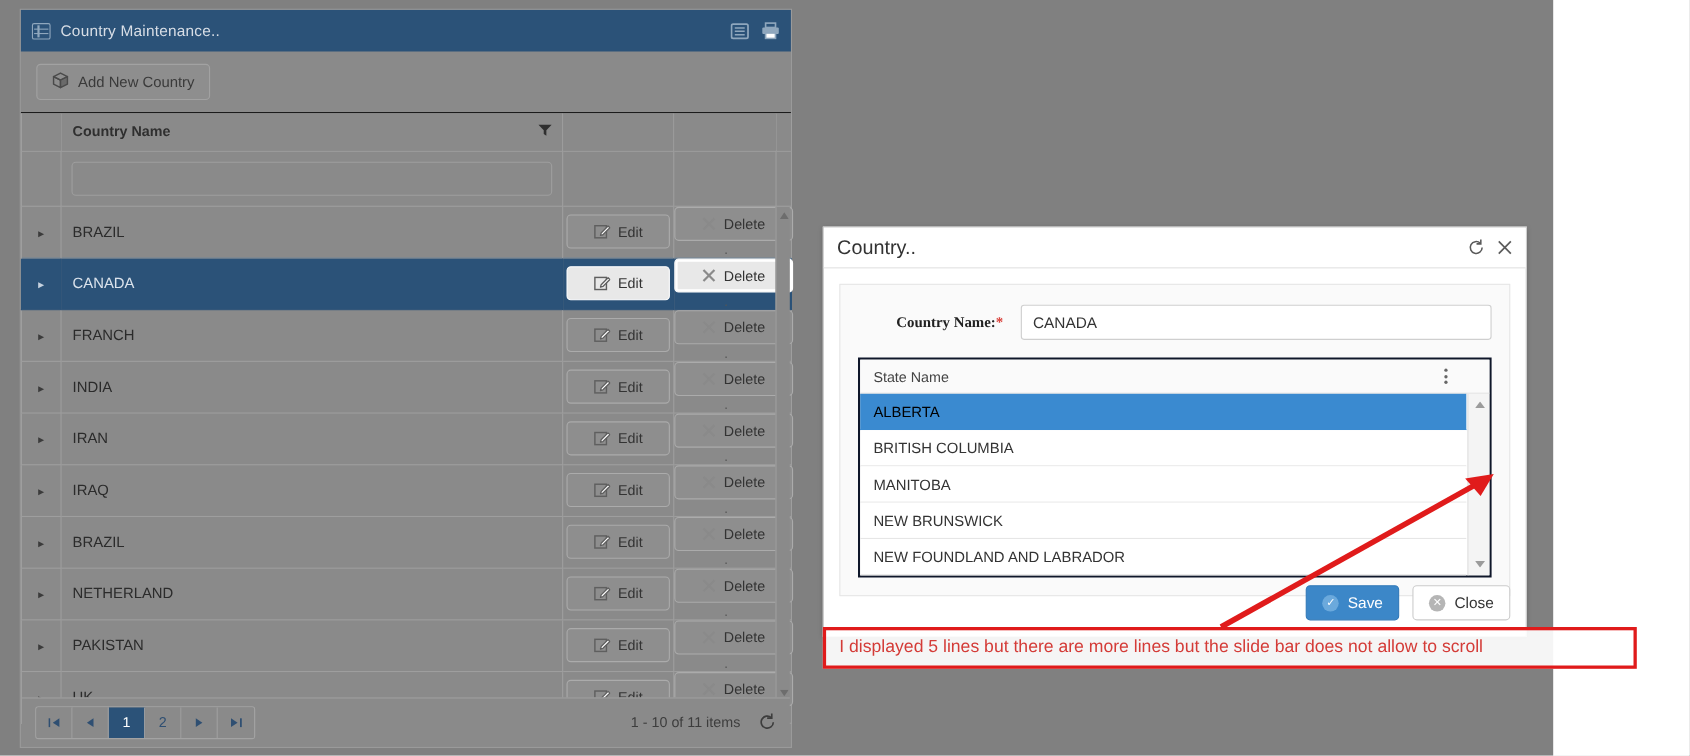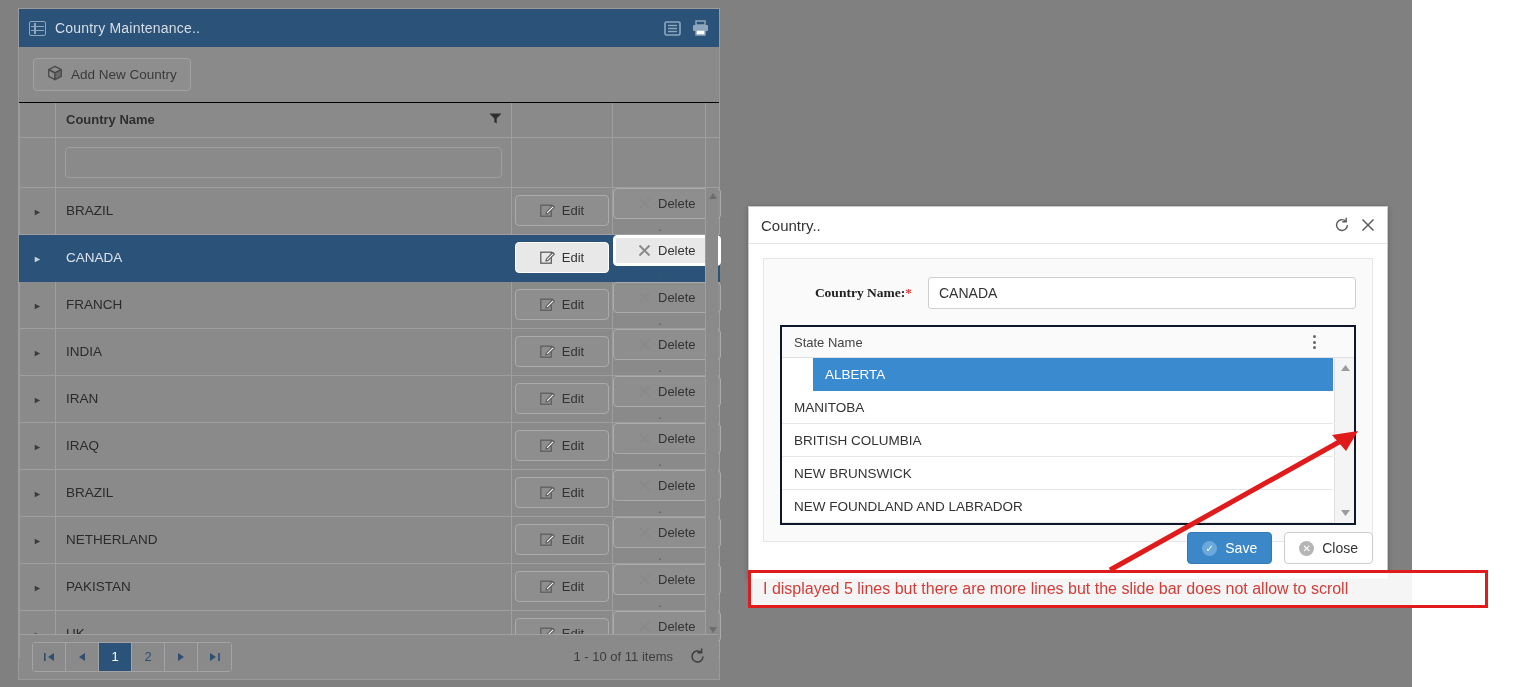--- a/index.html
+++ b/index.html
@@ -119,21 +119,21 @@
 
   
   .dialog {
     position: absolute; left: 748px; top: 206px; width: 640px; height: 373px;
     background: #ffffff; border: 1px solid #c9c9c9;
     box-shadow: 0 1px 5px rgba(0,0,0,.25);
   }
   .dlg-title {
     height: 37px; border-bottom: 1px solid #e2e2e2;
     display: flex; align-items: center; padding: 0 12px;
-    font-size: 15px; color: #333; background: #fff;
+    font-size: 18px; color: #333; background: #fff;
   }
   .dlg-title .acts { margin-left: auto; display: flex; gap: 11px; align-items: center; }
   .dlg-ico { cursor: pointer; display: flex; }
   .dlg-body { padding: 14px 14px 0 14px; }
   .form-box { border: 1px solid #e6e6e6; background: #fafafa; padding: 18px 16px 16px 16px; }
   .form-row { display: flex; align-items: center; margin-bottom: 16px; }
   .form-label {
     width: 148px; text-align: right; padding-right: 16px;
     font-size: 13.5px; font-weight: bold; color: #222; font-family: Liberation Serif, serif;
   }
@@ -149,21 +149,21 @@
     display: flex; align-items: center; padding: 0 12px; font-size: 13px; color: #444;
   }
   .kebab { margin-left: auto; display: flex; flex-direction: column; gap: 2.5px; padding-right: 26px; cursor: pointer; }
   .kebab i { width: 3px; height: 3px; background: #666; border-radius: 50%; display: block; }
   .state-rows { position: relative; }
   .state-row {
     height: 33px; display: flex; align-items: center; padding: 0 12px;
     font-size: 13.5px; color: #333; border-bottom: 1px solid #e6e6e6; background: #fff;
     margin-right: 21px; cursor: pointer;
   }
-  .state-row.selected { background: #3a8ad0; color: #ffffff; border-bottom-color: #3a8ad0; margin-left: 31px; }
+  .state-row.selected { background: #3a8ad0; color: #000000; border-bottom-color: #3a8ad0; }
   .state-sb {
     position: absolute; right: 0; top: 0; width: 20px; bottom: 0;
     background: #f4f4f4; border-left: 1px solid #e0e0e0;
   }
   .state-sb .arr { position: absolute; left: 0; width: 20px; height: 14px; display:flex; align-items:center; justify-content:center; }
   .state-sb .arr.up { top: 3px; }
   .state-sb .arr.dn { bottom: 3px; }
 
   .dlg-footer { position: absolute; right: 14px; bottom: 14px; display: flex; gap: 12px; }
   .btn {
@@ -540,22 +540,22 @@
           <div class="state-head">
             <span>State Name</span>
             <span class="kebab">
                 <i></i>
                 <i></i>
                 <i></i>
               </span>
           </div>
           <div class="state-rows" id="state-rows">
             <div class="state-row selected">ALBERTA</div>
+              <div class="state-row">BRITISH COLUMBIA</div>
               <div class="state-row">MANITOBA</div>
-              <div class="state-row">BRITISH COLUMBIA</div>
               <div class="state-row">NEW BRUNSWICK</div>
               <div class="state-row">NEW FOUNDLAND AND LABRADOR</div>
               <div class="state-sb">
               <span class="arr up">
                 <svg width="9" height="6" viewBox="0 0 9 6">
                     <path d="M4.5 0 9 6H0z" fill="#9b9b9b"></path>
                   </svg>
               </span>
               <span class="arr dn">
                 <svg width="9" height="6" viewBox="0 0 9 6">

